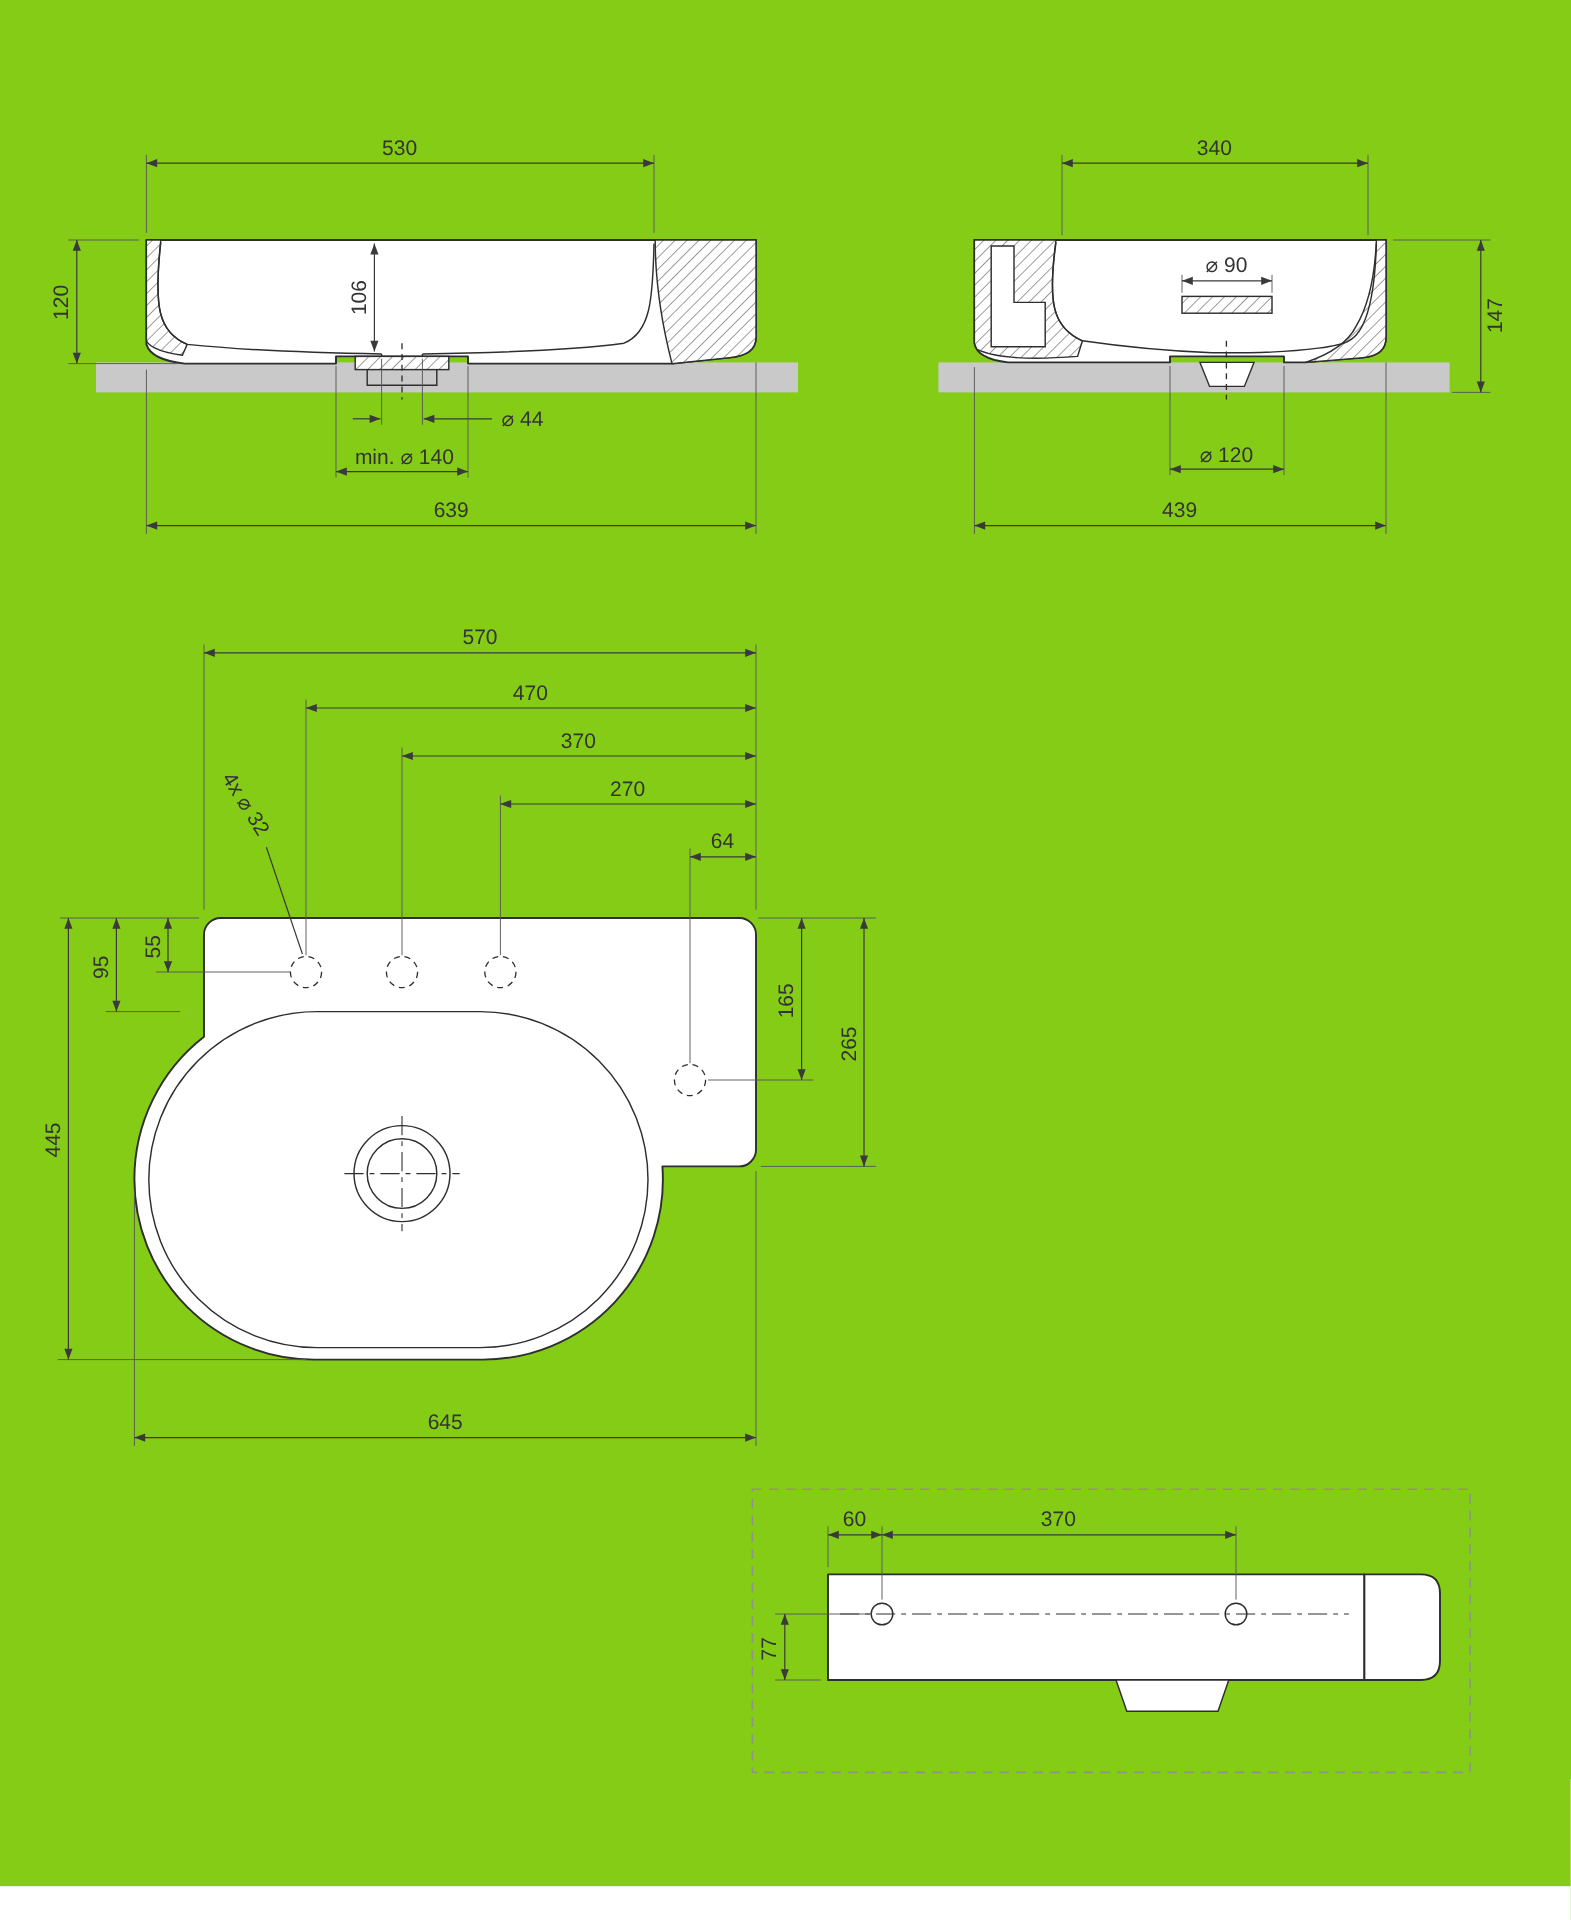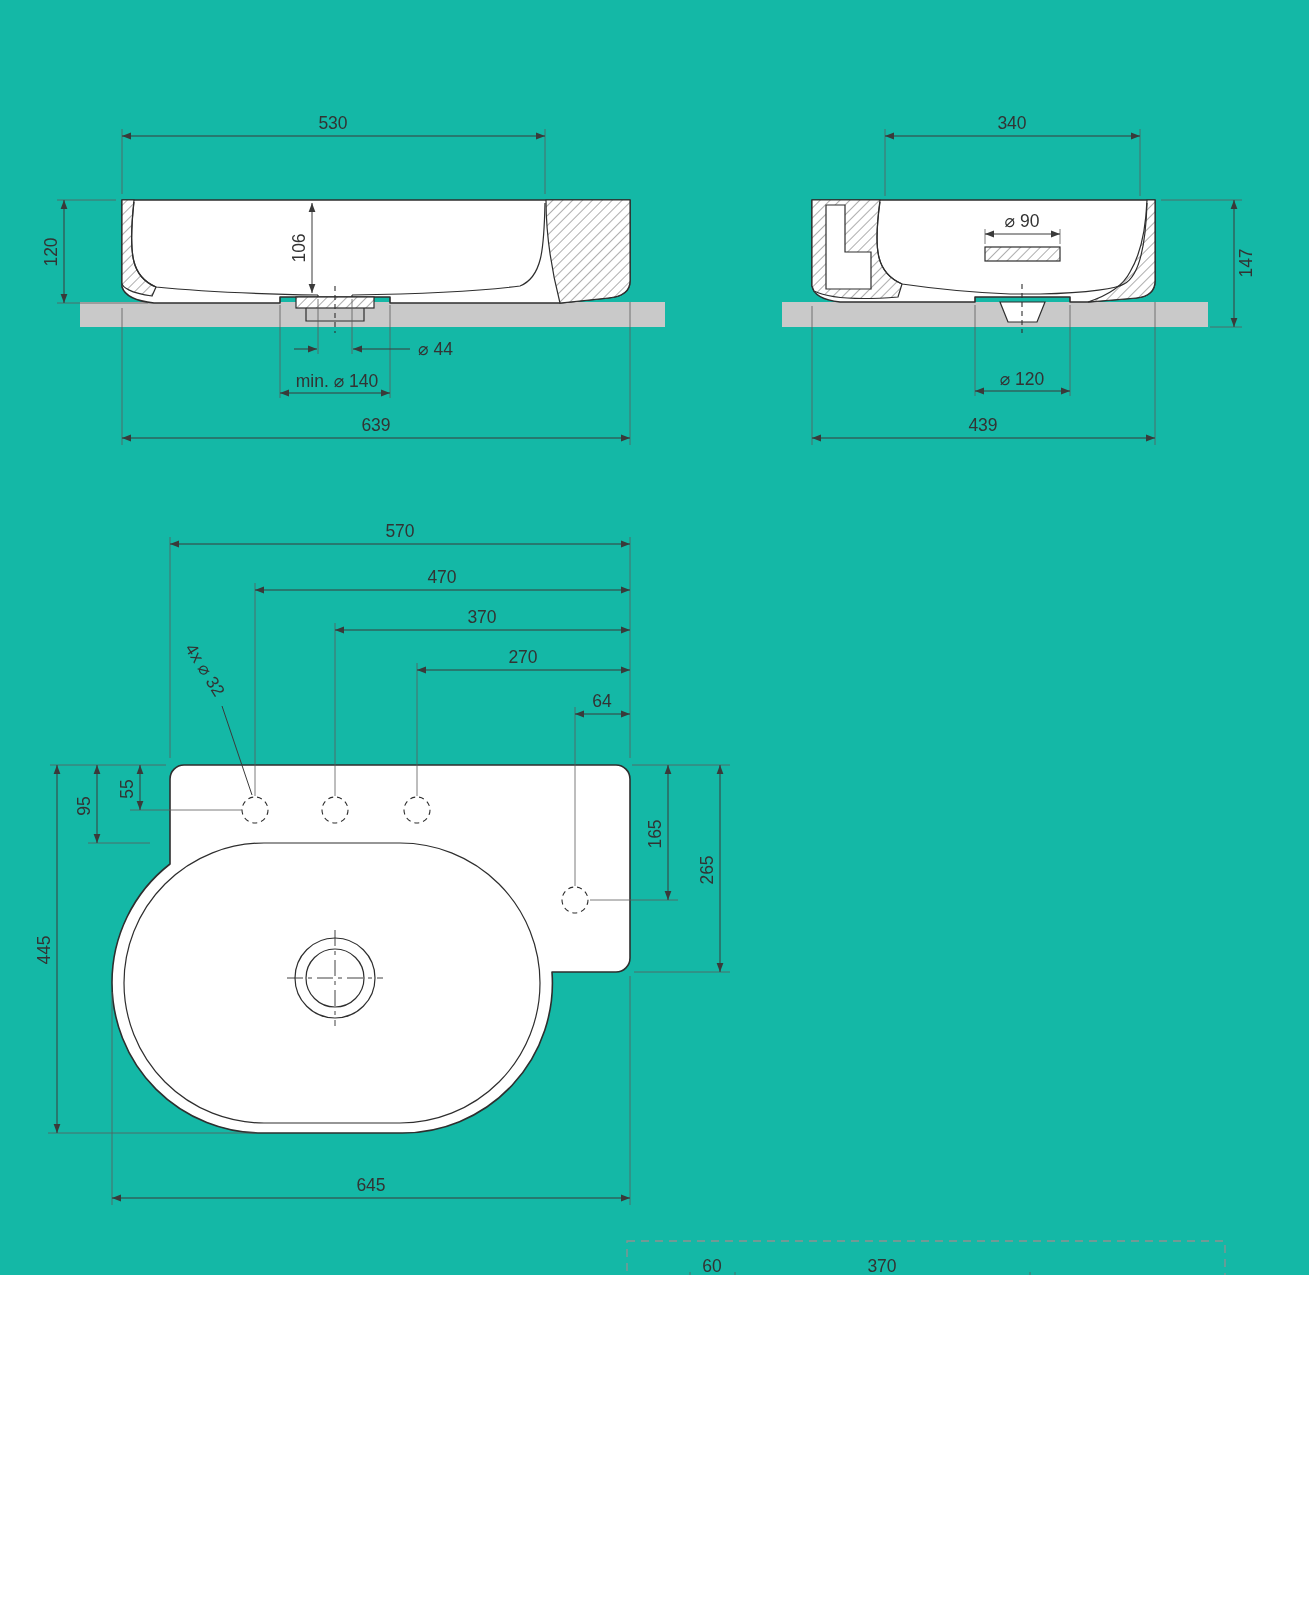--- a/index.html
+++ b/index.html
@@ -1,16 +1,16 @@
 <!DOCTYPE html>
 <html><head>
 <meta charset="utf-8">
 <style>
   html,body{margin:0;padding:0;background:#ffffff;}
-  .page{width:1309px;height:1275px;background:#14b8a6;position:relative;font-family:"Liberation Sans","DejaVu Sans",sans-serif;}
+  .page{width:1309px;height:1572px;background:#84cc16;position:relative;font-family:"Liberation Sans","DejaVu Sans",sans-serif;}
   svg{display:block;}
   svg text{font-family:"Liberation Sans","DejaVu Sans",sans-serif;font-size:17.5px;fill:#333;}
   .olf{fill:#ffffff;stroke:#2e2e2e;stroke-width:1.6;stroke-linejoin:round;}
   .il{fill:none;stroke:#2e2e2e;stroke-width:1.2;}
   .ilf{fill:#ffffff;stroke:#2e2e2e;stroke-width:1.2;}
   .hatch{fill:url(#hatch);stroke:#2e2e2e;stroke-width:1.2;}
   .dim{fill:none;stroke:#3a3a3a;stroke-width:1;}
   .ext{fill:none;stroke:#5a5a5a;stroke-width:0.8;}
   .dsh{fill:none;stroke:#2e2e2e;stroke-width:1.1;stroke-dasharray:5 4;}
   .cl{fill:none;stroke:#2e2e2e;stroke-width:0.9;stroke-dasharray:16 5 4 5;}

